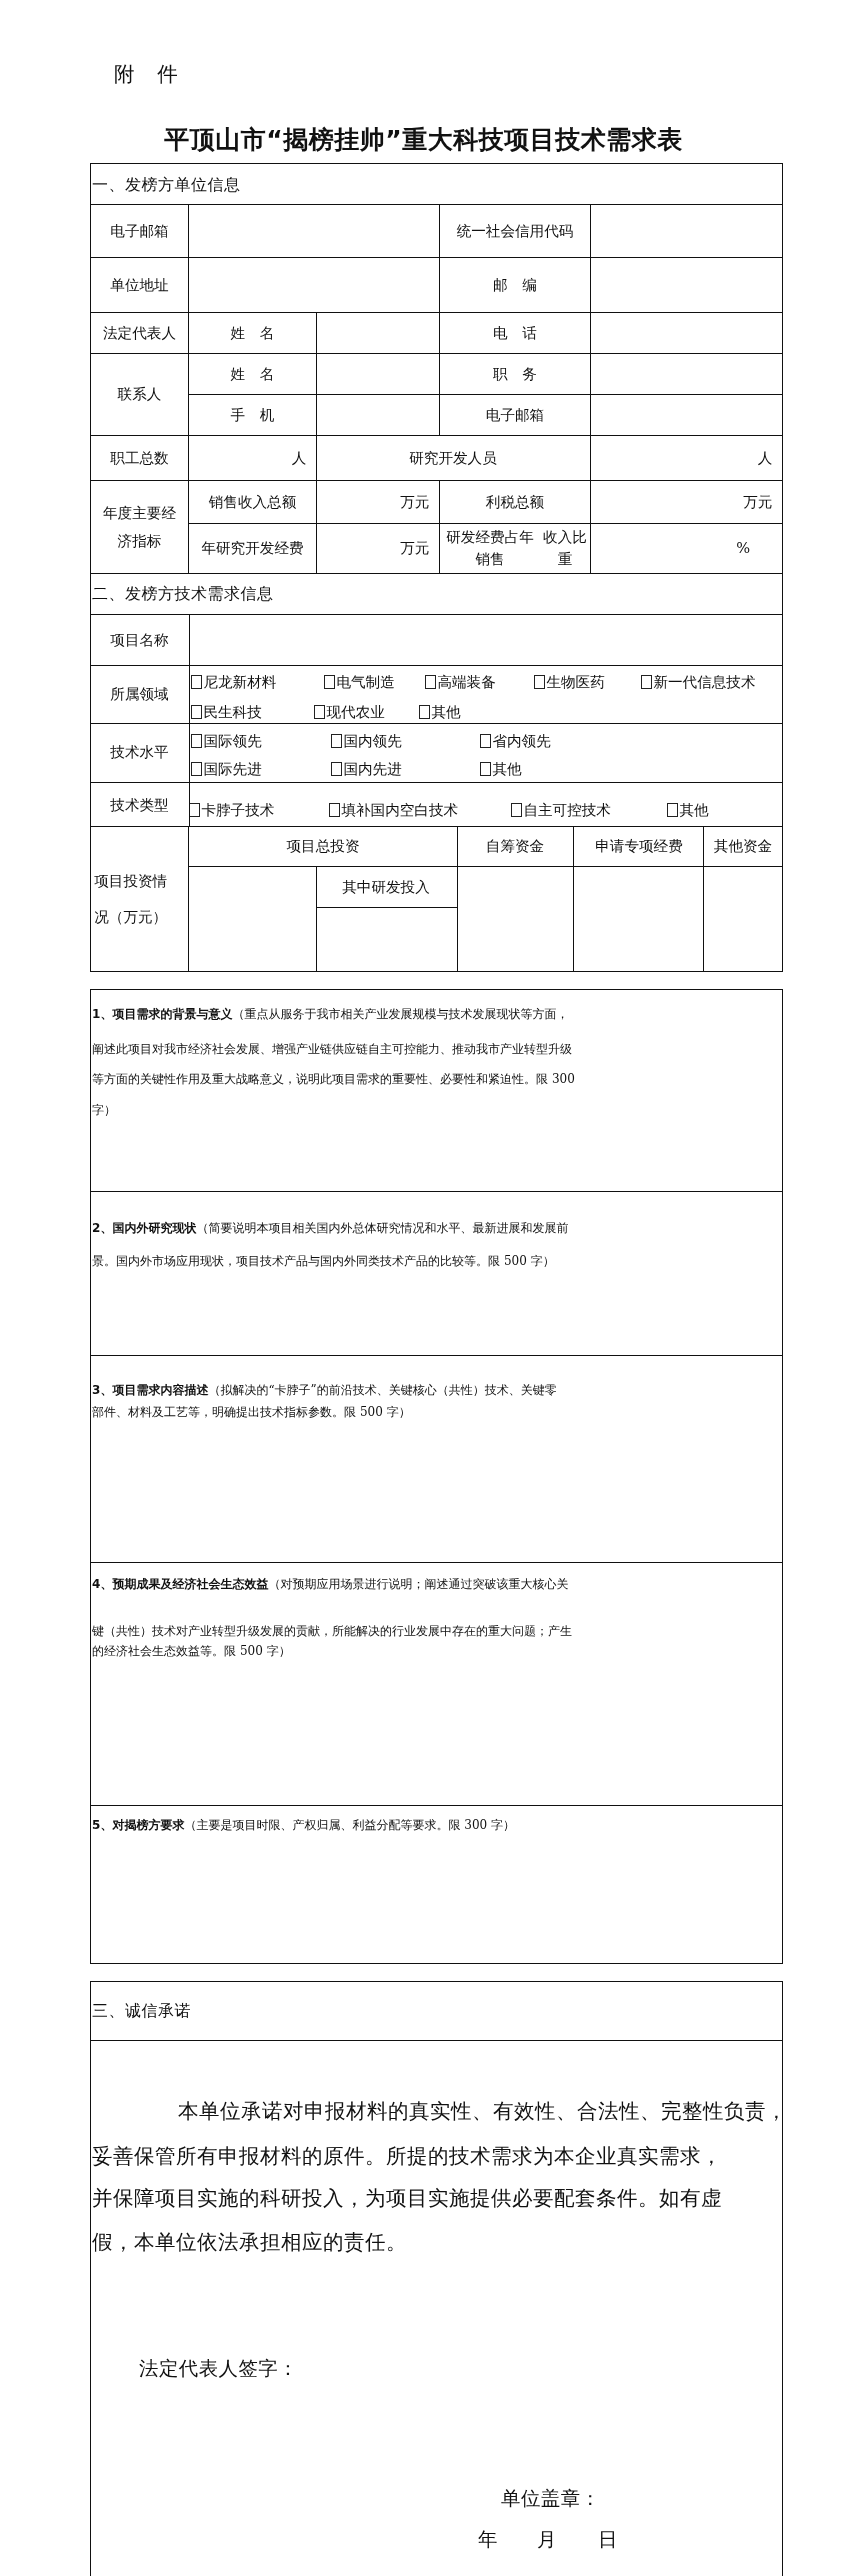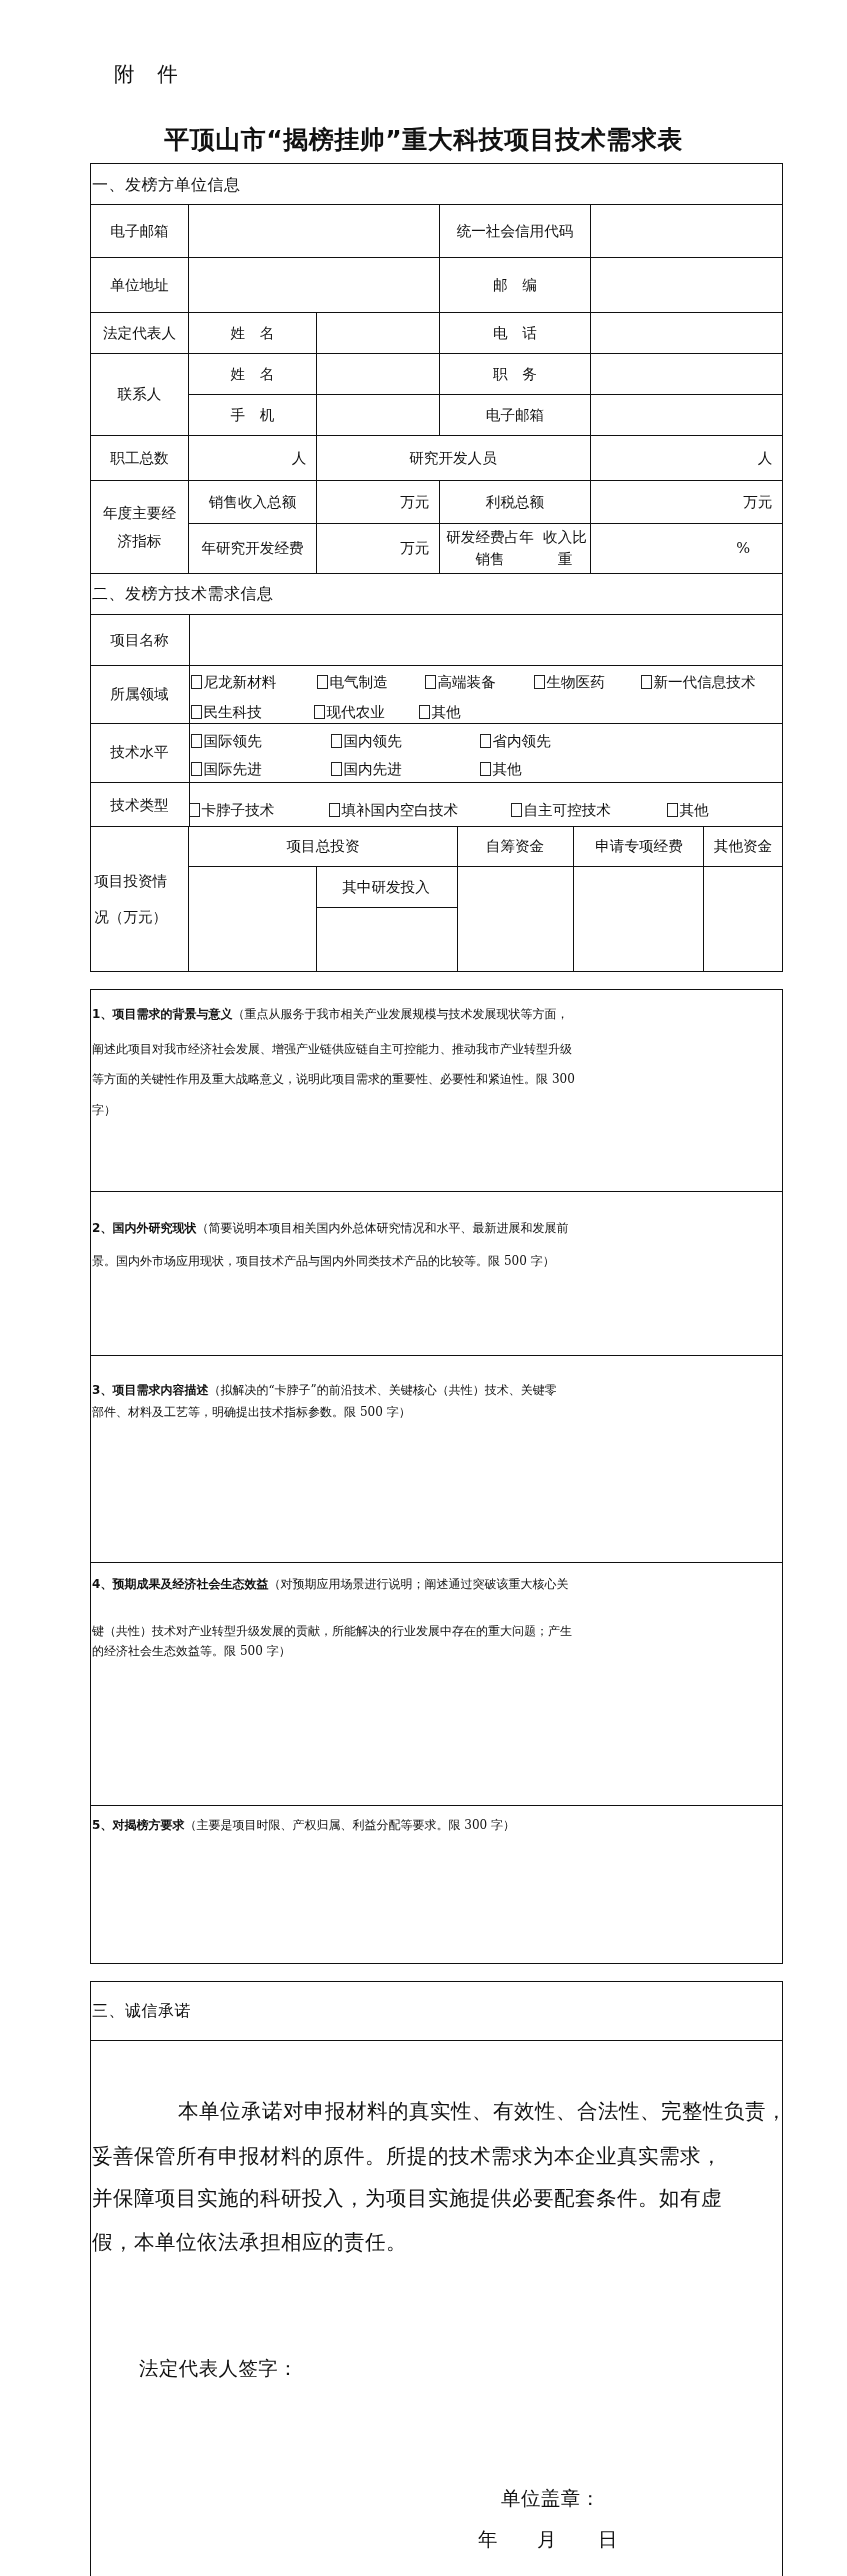--- a/index.html
+++ b/index.html
@@ -112,21 +112,21 @@
 
   <div class="sec-head" style="left:92px; top:584px;">二、发榜方技术需求信息</div>
   <div class="hl" style="left:90px; width:693px; top:614px;"></div>
 
   <div class="cell" style="left:91px; width:97px; top:614px; height:51px;">项目名称</div>
   <div class="cell" style="left:189px; width:593px; top:614px; height:51px;"></div>
   <div class="hl" style="left:90px; width:693px; top:665px;"></div>
 
   <div class="cell" style="left:91px; width:97px; top:665px; height:58px;">所属领域</div>
   <div class="opt" style="left:191px; top:675px;"><span class="box-glyph"></span><span>尼龙新材料</span></div>
-  <div class="opt" style="left:317px; top:675px;"><span class="box-glyph"></span><span>电气制造</span></div>
+  <div class="opt" style="left:324px; top:675px;"><span class="box-glyph"></span><span>电气制造</span></div>
   <div class="opt" style="left:425px; top:675px;"><span class="box-glyph"></span><span>高端装备</span></div>
   <div class="opt" style="left:534px; top:675px;"><span class="box-glyph"></span><span>生物医药</span></div>
   <div class="opt" style="left:641px; top:675px;"><span class="box-glyph"></span><span>新一代信息技术</span></div>
   <div class="opt" style="left:191px; top:705px;"><span class="box-glyph"></span><span>民生科技</span></div>
   <div class="opt" style="left:314px; top:705px;"><span class="box-glyph"></span><span>现代农业</span></div>
   <div class="opt" style="left:419px; top:705px;"><span class="box-glyph"></span><span>其他</span></div>
   <div class="hl" style="left:90px; width:693px; top:723px;"></div>
 
   <div class="cell" style="left:91px; width:97px; top:723px; height:58px;">技术水平</div>
   <div class="opt" style="left:191px; top:734px;"><span class="box-glyph"></span><span>国际领先</span></div>

